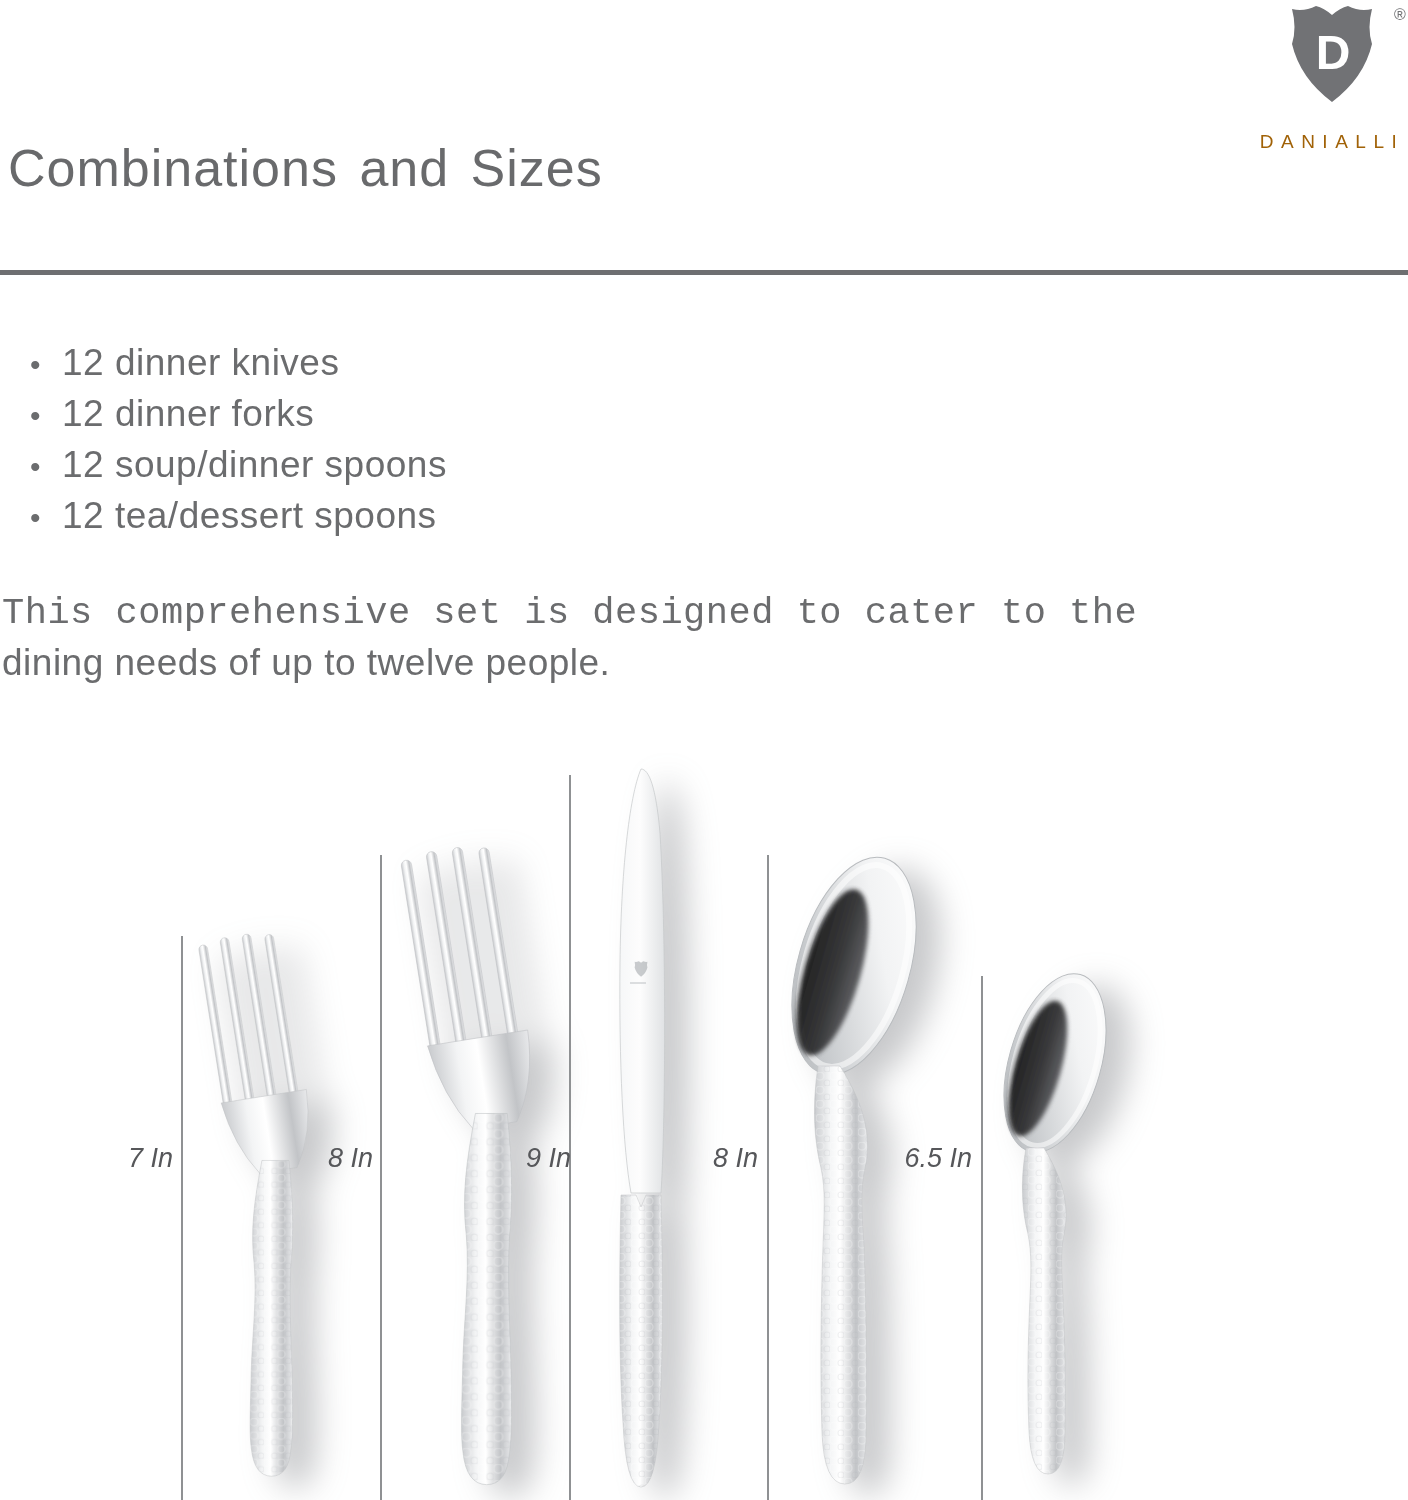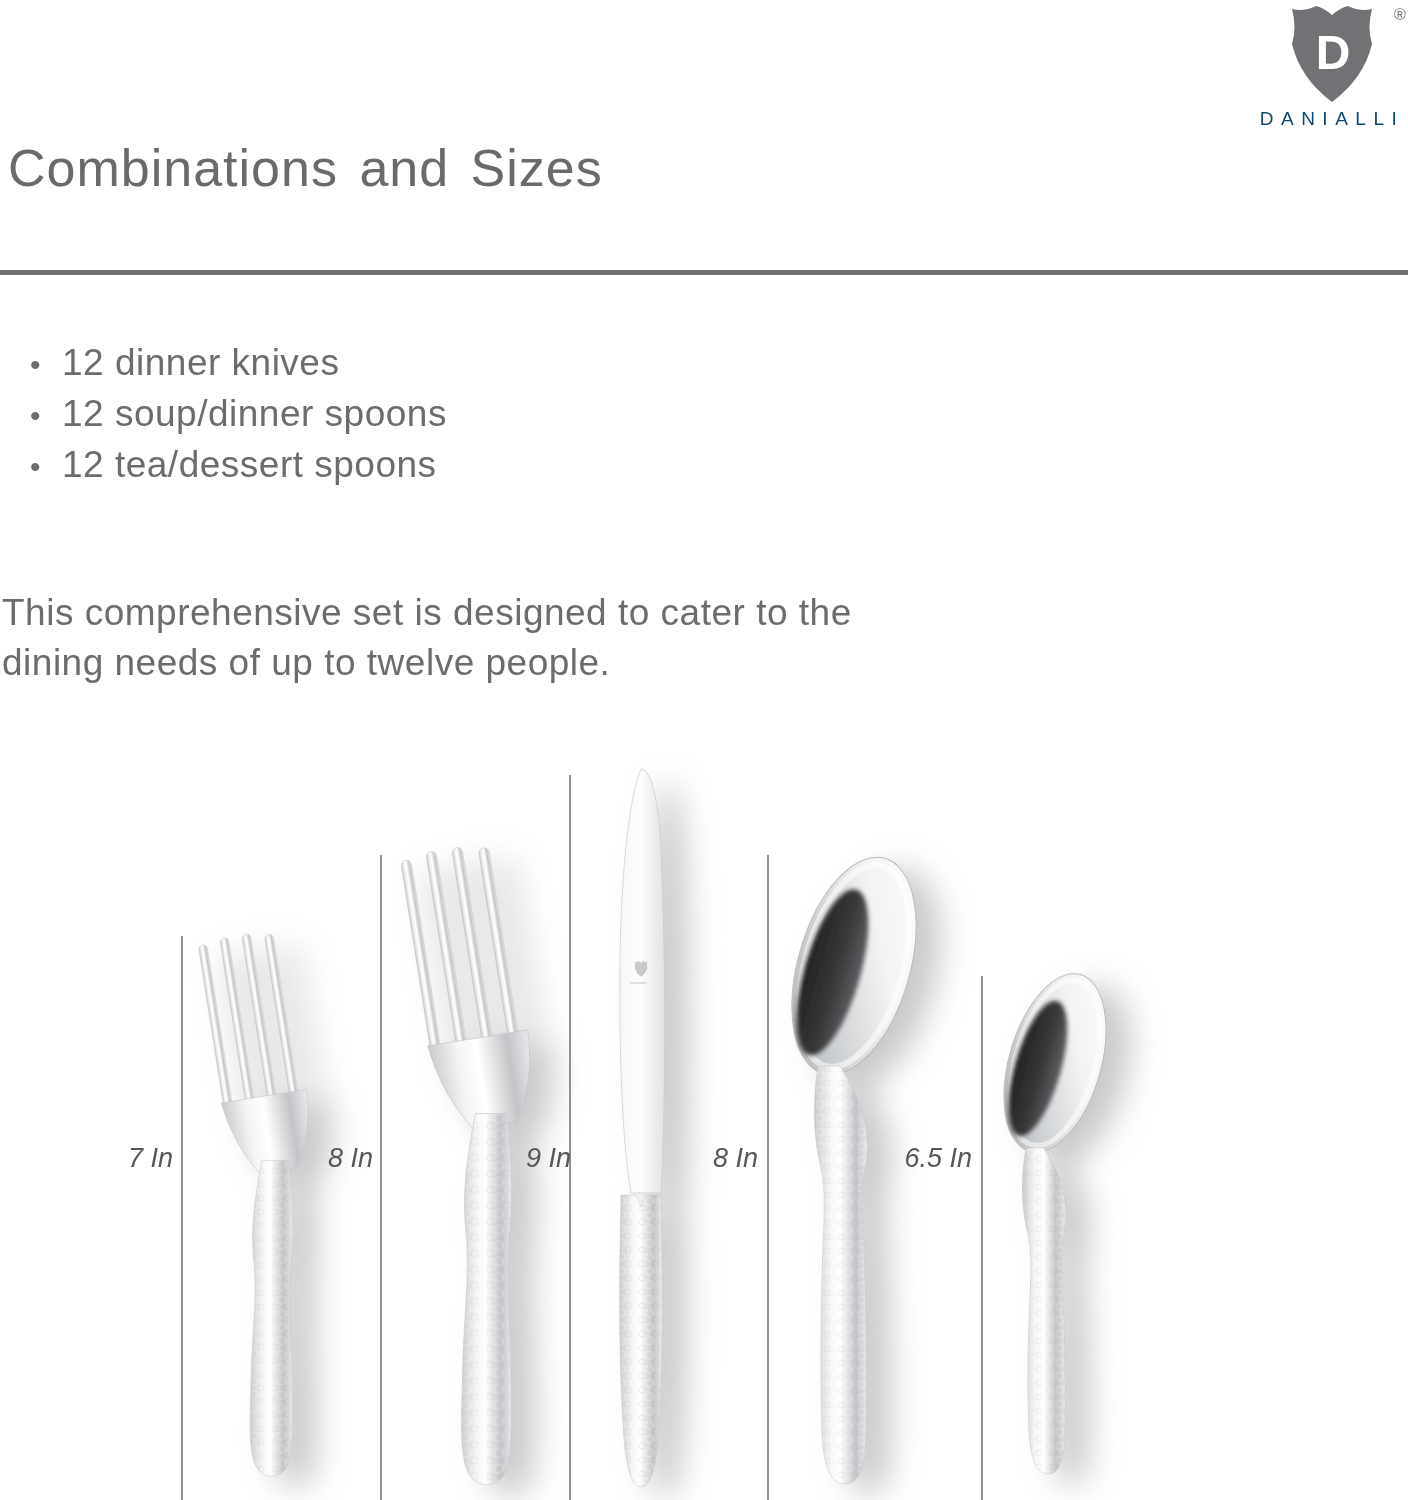--- a/index.html
+++ b/index.html
@@ -2,33 +2,33 @@
 <html><head>
 <meta charset="utf-8">
 <style>
   html,body{margin:0;padding:0;background:#ffffff;}
   body{font-family:"Liberation Sans","DejaVu Sans",sans-serif;}
   #page{position:relative;width:1408px;height:1500px;background:#ffffff;overflow:hidden;}
 
   
   .logo{position:absolute;top:4px;left:1256px;width:152px;text-align:center;color:#6f7073;}
   .logo .shield-wrap{position:relative;display:inline-block;width:88px;height:100px;}
-  .logo .brand-name{margin-top:0;font-size:19px;letter-spacing:7.5px;color:#0c4a6e;white-space:nowrap;}
+  .logo .brand-name{margin-top:23px;font-size:19px;letter-spacing:7.5px;color:#a16207;white-space:nowrap;}
 
   
   .title{position:absolute;top:138px;left:8px;font-size:52px;font-weight:400;color:#696a6c;
          letter-spacing:1px;word-spacing:6px;white-space:nowrap;}
   .divider{position:absolute;top:270px;left:0;width:1408px;height:5px;background:#6e6f71;}
 
   
   .contents{position:absolute;top:336px;left:28px;list-style:none;margin:2px;padding:0;}
   .contents li{font-size:37px;line-height:49px;color:#6b6c6e;letter-spacing:.5px;}
   .contents li::before{content:"\2022";display:inline-block;width:32px;color:#6b6c6e;font-size:30px;}
   .desc{position:absolute;left:2px;font-size:37px;line-height:50px;color:#6b6c6e;letter-spacing:.5px;white-space:nowrap;}
-  .desc.l1{top:588px;}
+  .desc.l1{top:588px;font-family:Liberation Mono, monospace;}
   .desc.l2{top:638px;}
 
   
   .measure-line{position:absolute;width:2px;background:#8f9193;}
   .size-label{position:absolute;top:1142px;font-size:27px;line-height:32px;color:#56575a;text-align:right;font-style:italic;}
   .utensil{position:absolute;filter:drop-shadow(24px 12px 16px rgba(110,112,118,0.38));}
   svg{display:block;}
 </style>
 </head>
 <body>
@@ -79,20 +79,21 @@
     </span>
     <div class="brand-name">DANIALLI</div>
   </div>
   <span class="reg logo" style="left:1394px;top:6px;width:auto;">®</span>
 
   <div class="title">Combinations and Sizes</div>
   <div class="divider"></div>
 
   <ul class="contents">
     <li>12 dinner knives</li>
+    <li>12 dinner forks</li>
     <li>12 soup/dinner spoons</li>
     <li>12 tea/dessert spoons</li>
   </ul>
   <div class="desc l1">This comprehensive set is designed to cater to the</div>
   <div class="desc l2">dining needs of up to twelve people.</div>
 
   <div class="measure-line" style="left:181px;top:936px;height:564px;"></div>
   <div class="size-label" style="left:80px;width:93px;">7 In</div>
   <div class="utensil" style="left:196px;top:930px;">
     <svg width="126" height="552" viewBox="0 0 130 570">

